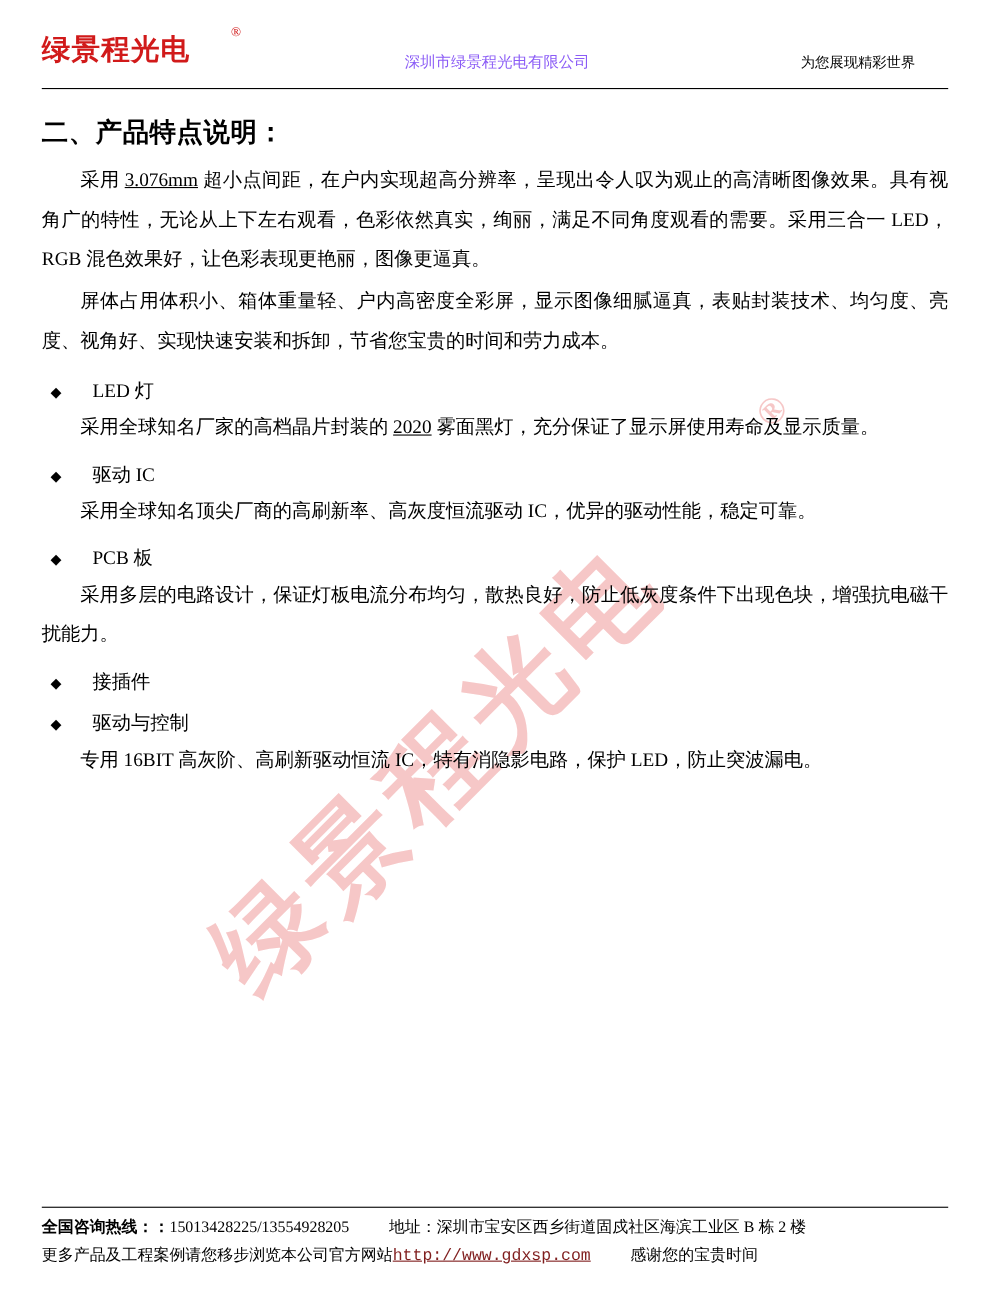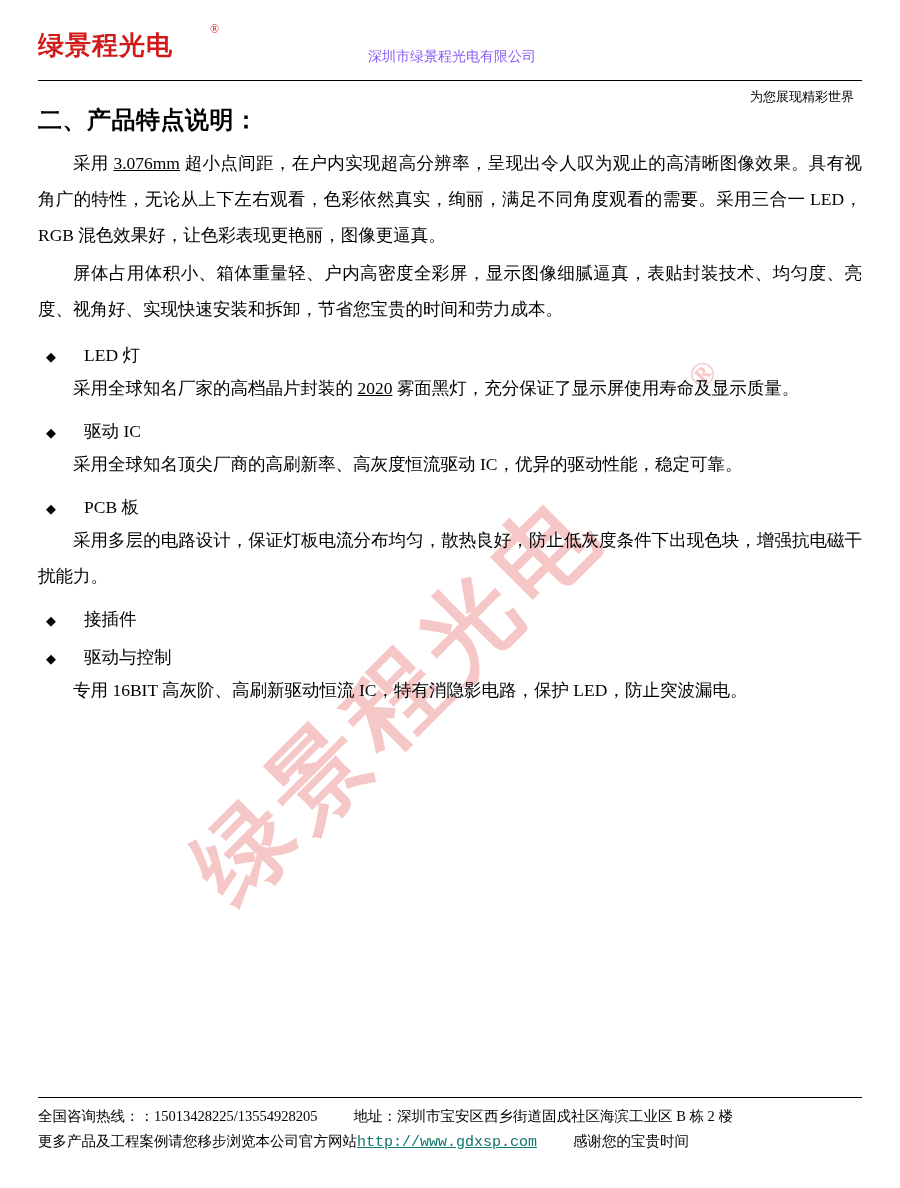--- a/index.html
+++ b/index.html
@@ -85,26 +85,25 @@
   .header-center {
     position: absolute;
     left: 330px;
     top: 26px;
     font-size: 14px;
     color: #8b5cf6;
     white-space: nowrap;
   }
   .header-right {
     position: absolute;
-    right: 8px;
+    right: 30px;
     top: 26px;
     font-size: 13px;
     color: #000;
     white-space: nowrap;
-    margin-top: 40px;
   }
   .header-rule {
     position: absolute;
     left: 38px;
     top: 80px;
     width: 824px;
     height: 0;
     border-top: 1.6px solid #000;
     z-index: 3;
   }
@@ -175,25 +174,25 @@
     font-size: 14.5px;
     line-height: 1.75;
   }
   .footer-line1 {
     white-space: nowrap;
   }
   .footer-line2 {
     white-space: nowrap;
   }
   .footer-bold {
-    font-weight: normal;
+    font-weight: bold;
   }
   .footer-gap { display: inline-block; width: 18px; }
   .footer-url {
-    color: #0f766e;
+    color: #7f1d1d;
     text-decoration: underline;
     font-family: "Liberation Mono", monospace;
     font-size: 15px;
   }
 </style>
 </head>
 <body>
 
 <div class="page">
 

